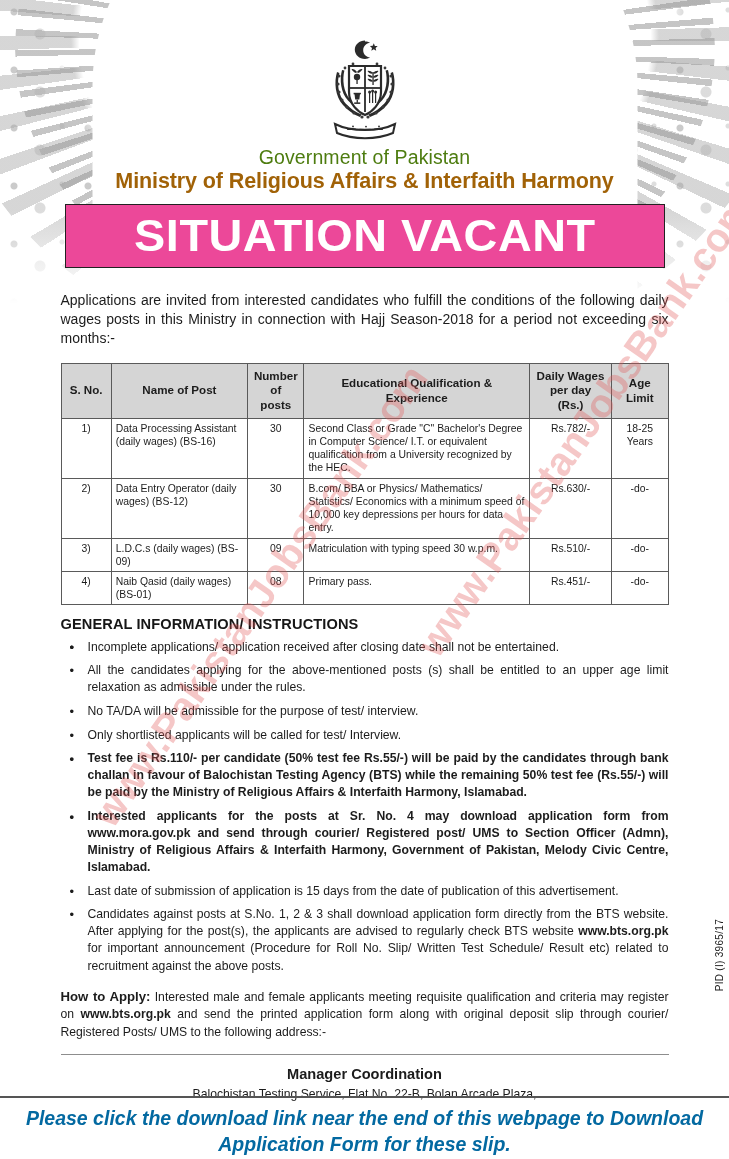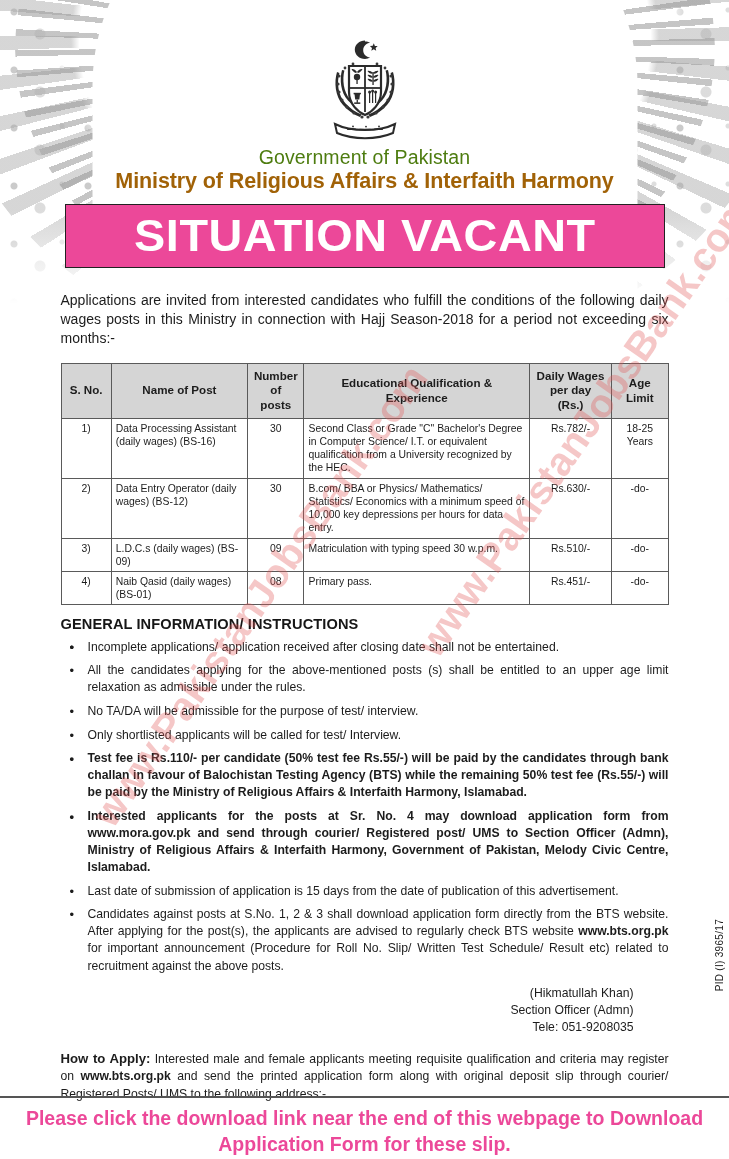--- a/index.html
+++ b/index.html
@@ -513,43 +513,38 @@
         <li><span class="bullet">•</span><span>Incomplete applications/ application received after closing date shall not be entertained.</span></li>
         <li><span class="bullet">•</span><span>All the candidates applying for the above-mentioned posts (s) shall be entitled to an upper age limit relaxation as admissible under the rules.</span></li>
         <li><span class="bullet">•</span><span>No TA/DA will be admissible for the purpose of test/ interview.</span></li>
         <li><span class="bullet">•</span><span>Only shortlisted applicants will be called for test/ Interview.</span></li>
         <li class="bold"><span class="bullet">•</span><span>Test fee is Rs.110/- per candidate (50% test fee Rs.55/-) will be paid by the candidates through bank challan in favour of Balochistan Testing Agency (BTS) while the remaining 50% test fee (Rs.55/-) will be paid by the Ministry of Religious Affairs &amp; Interfaith Harmony, Islamabad.</span></li>
         <li class="bold"><span class="bullet">•</span><span>Interested applicants for the posts at Sr. No. 4 may download application form from www.mora.gov.pk and send through courier/ Registered post/ UMS to Section Officer (Admn), Ministry of Religious Affairs &amp; Interfaith Harmony, Government of Pakistan, Melody Civic Centre, Islamabad.</span></li>
         <li><span class="bullet">•</span><span>Last date of submission of application is 15 days from the date of publication of this advertisement.</span></li>
         <li><span class="bullet">•</span><span>Candidates against  posts at S.No. 1, 2 &amp; 3 shall download application form directly from the BTS website. After applying for the post(s), the applicants are advised to regularly check BTS website <span class="b">www.bts.org.pk</span> for important announcement (Procedure for Roll No. Slip/ Written Test Schedule/ Result etc) related to recruitment against the above posts.</span></li>
       </ul>
 
-    <div class="signature">
-      <div>(Hikmatullah Khan)</div>
-      <div>Section Officer (Admn)</div>
-      <div>Tele: 051-9208035</div>
-    </div>
 
     <p class="howto">
       <span class="lbl">How to Apply:</span>
       <span>Interested male and female applicants meeting requisite qualification and criteria may register on </span><span class="b">www.bts.org.pk</span><span> and send the printed application form along with original deposit slip through courier/ Registered Posts/ UMS to the following address:-</span>
     </p>
 
     <div class="addr-rule"></div>
 
     <div class="address">
       <div class="mgr">Manager Coordination</div>
       <div>Balochistan Testing Service, Flat No. 22-B, Bolan Arcade Plaza,</div>
       <div>Model Town, Old Pashin Stop, Quetta</div>
 
     </div>
   </div>
 
   <div id="pid">PID (I) 3965/17</div>
 
   <div id="bottom-rule"></div>
 
-  <div id="red-notice" style="color: #ec4899;">
+  <div id="red-notice" style="color: #0369a1; font-style: italic;">
     <div>Please click the download link near the end of this webpage to Download</div>
     <div>Application Form for these slip.</div>
   </div>
 
 </div>
 
 </body></html>

